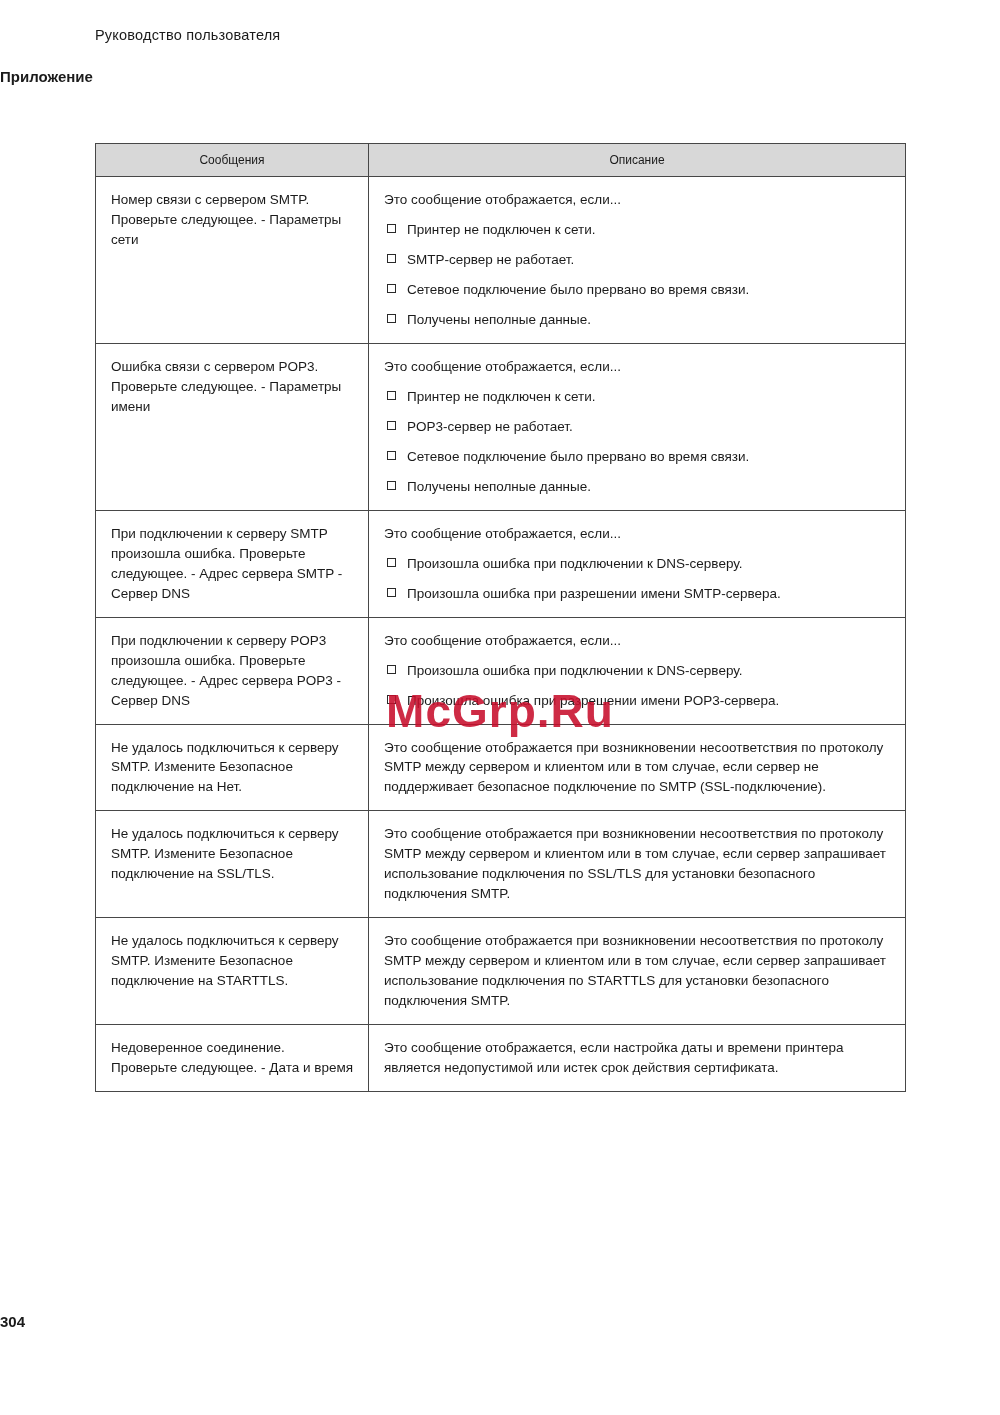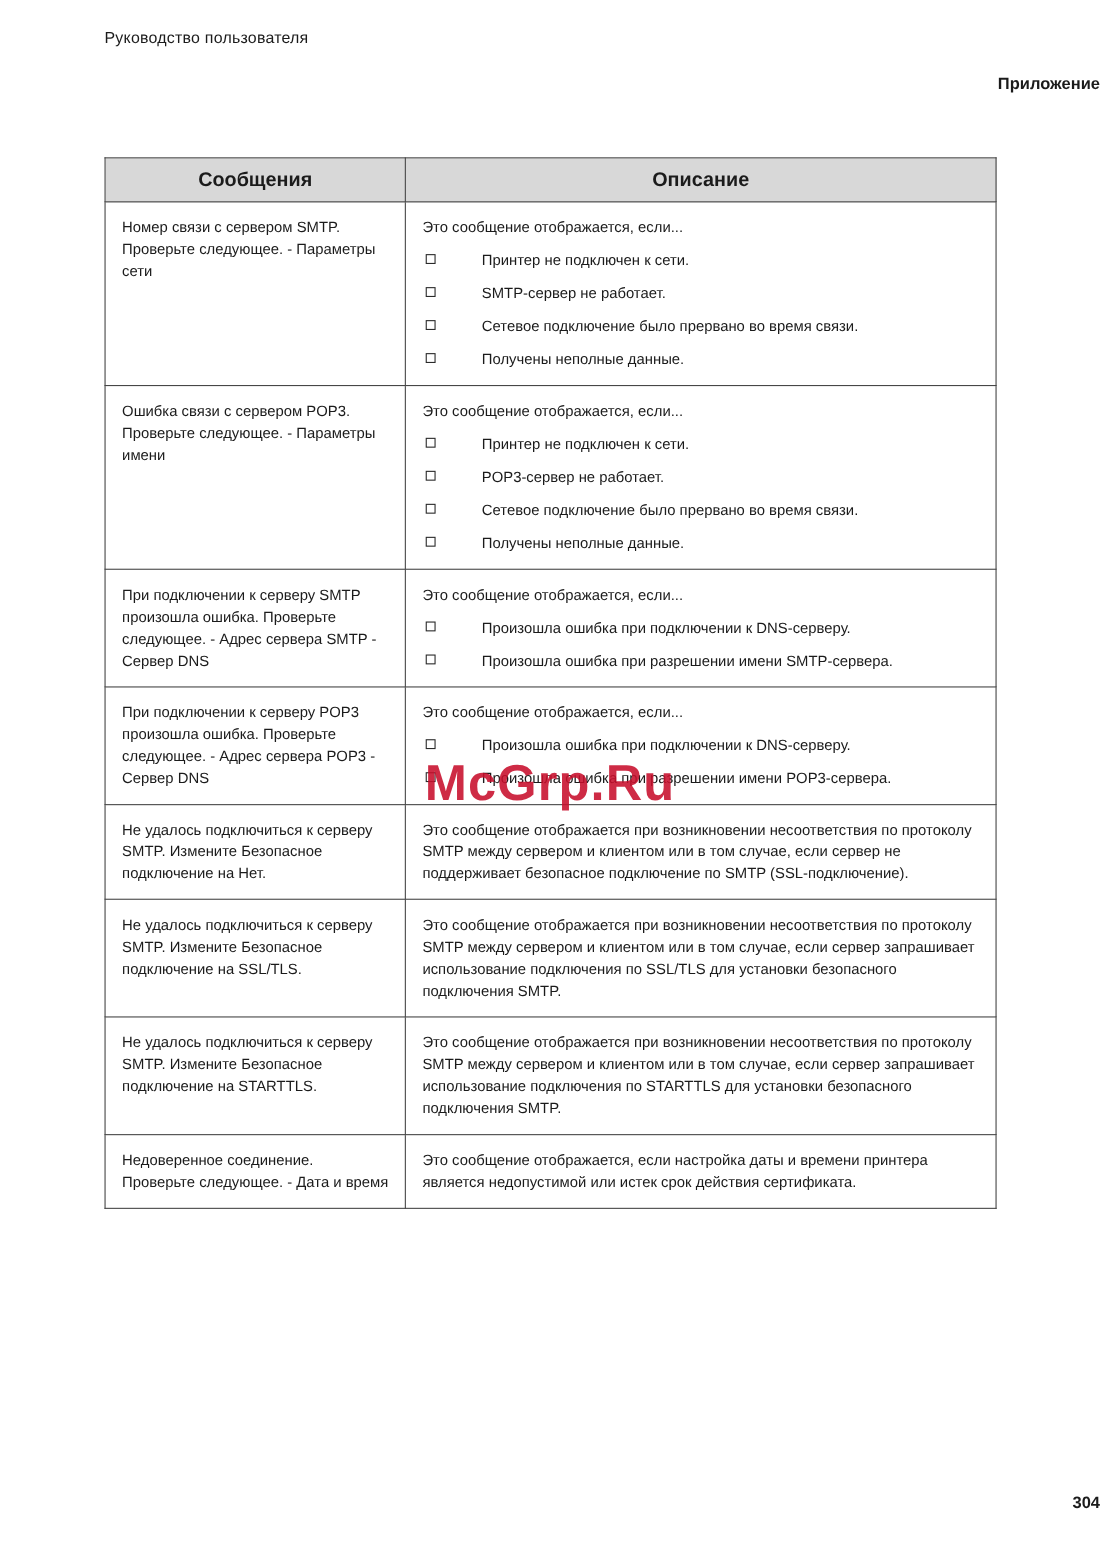--- a/index.html
+++ b/index.html
@@ -17,60 +17,59 @@
     left: 95px;
     top: 27px;
     font-size: 14.5px;
     letter-spacing: 0.2px;
   }
   .section-title {
     position: absolute;
     top: 68px;
     left: 0;
     width: 100%;
-    text-align: right;
+    text-align: left;
     font-weight: bold;
     font-size: 15px;
   }
   table.doc-table {
     position: absolute;
     left: 95px;
     top: 143px;
     width: 810px;
     border-collapse: collapse;
     table-layout: fixed;
     font-size: 13.5px;
   }
   .doc-table col.c-msg  { width: 273px; }
   .doc-table col.c-desc { width: 537px; }
   .doc-table th, .doc-table td {
     border: 1px solid #474747;
     vertical-align: top;
   }
   .doc-table th {
     background: #d8d8d8;
-    font-weight: bold;
+    font-weight: normal;
     text-align: center;
     padding: 9px 6px;
-    font-size: 18px;
+    font-size: 12px;
   }
   .doc-table td.msg {
     padding: 13px 14px 13px 15px;
     line-height: 1.48;
   }
   .doc-table td.desc {
     padding: 13px 14px 13px 15px;
     line-height: 1.48;
     margin-left: 18px;
   }
   .bullet-item {
     display: flex;
     align-items: flex-start;
     margin-top: 10px;
-    gap: 31px;
   }
   .bullet-square {
     display: inline-block;
     width: 9px;
     height: 9px;
     border: 1.5px solid #2a2a2a;
     margin: 4px 11px 0 3px;
     flex: 0 0 auto;
   }
   .bullet-text { display: inline-block; }
@@ -82,24 +81,24 @@
     text-align: center;
     font-size: 46px;
     font-weight: bold;
     letter-spacing: 1px;
     color: rgba(199, 14, 43, 0.88);
     z-index: 5;
     pointer-events: none;
   }
   .page-number {
     position: absolute;
-    top: 1358px;
+    top: 1313px;
     left: 0;
     width: 100%;
-    text-align: right;
+    text-align: left;
     font-weight: bold;
     font-size: 15px;
   }
 </style>
 </head>
 <body>
 
 <div class="header-left">Руководство пользователя</div>
 
 <div class="section-title">Приложение</div>

